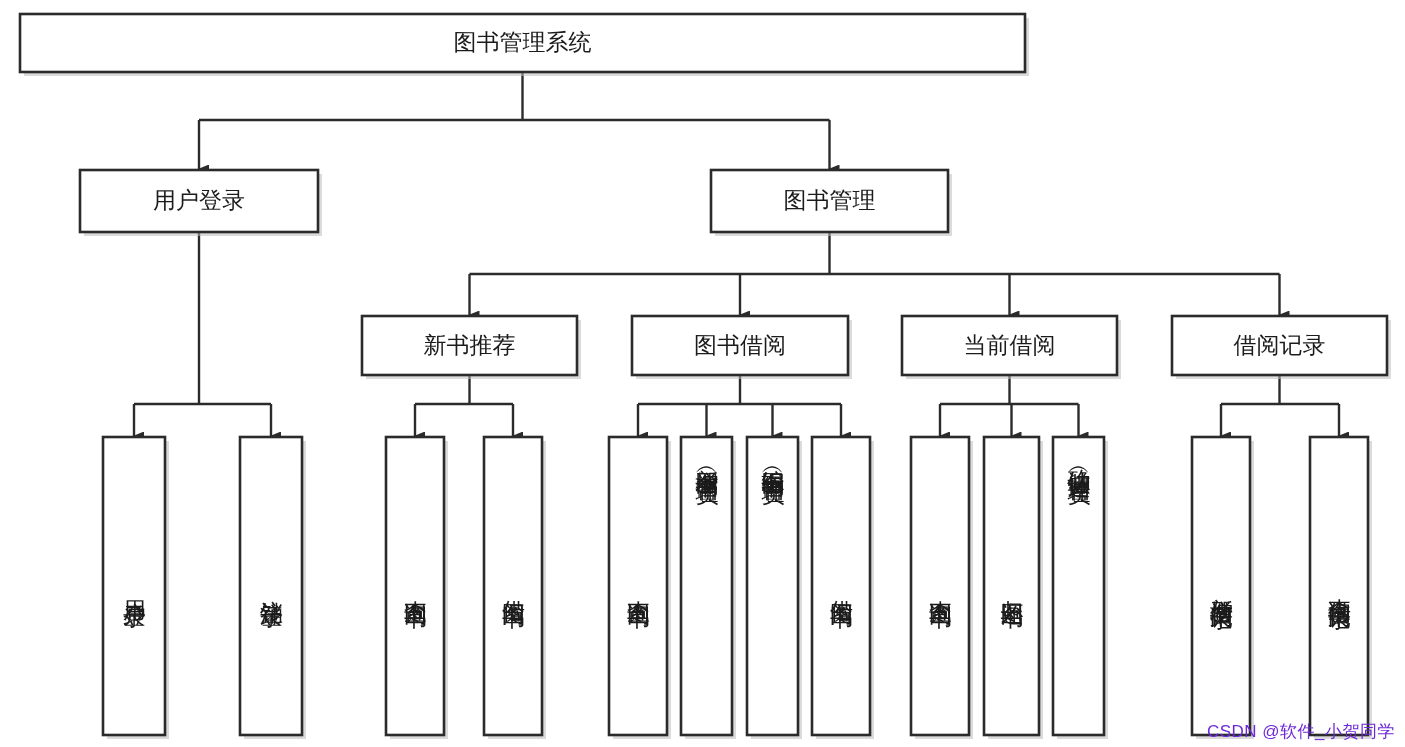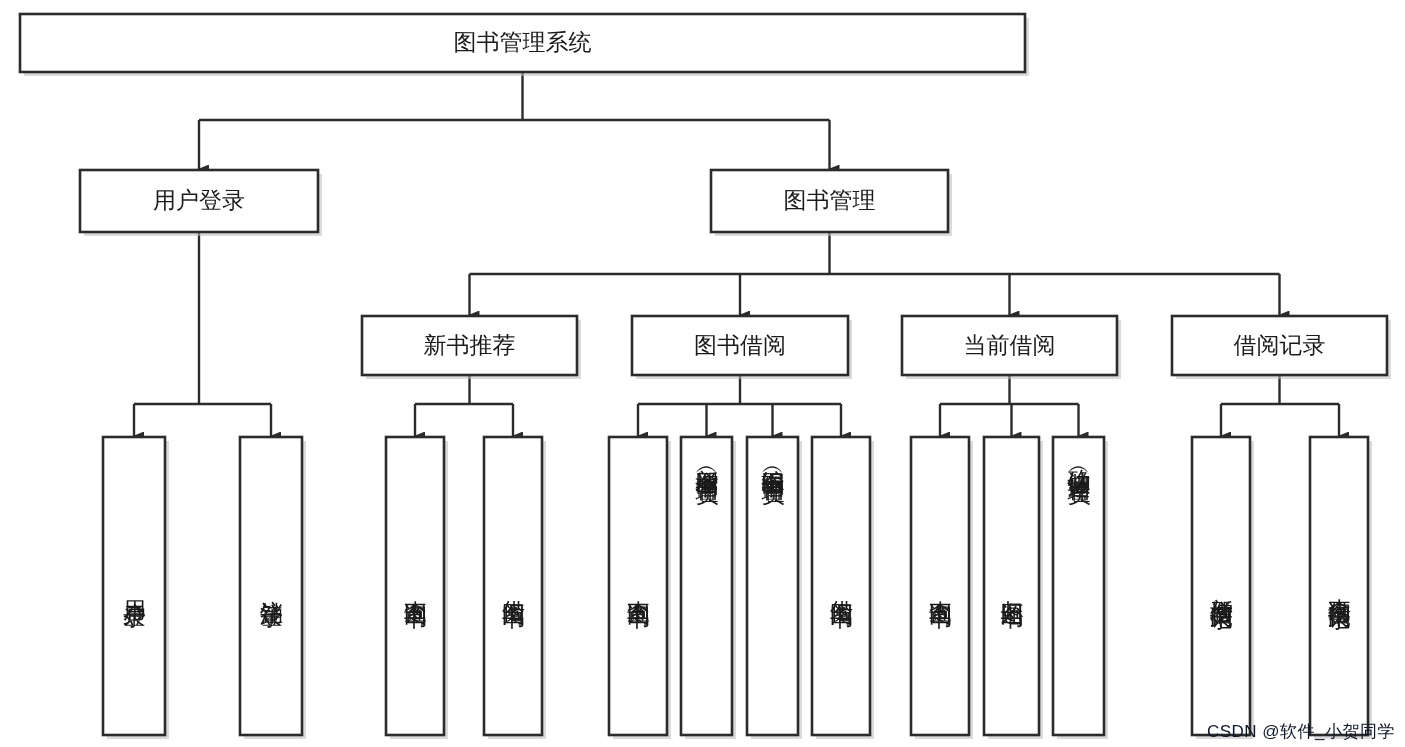--- a/index.html
+++ b/index.html
@@ -65,21 +65,21 @@
     justify-content: flex-start;
     white-space: nowrap;
     pointer-events: none;
   }
   .watermark {
     position: absolute;
     right: 10px;
     bottom: 4px;
     font-family: "Liberation Sans", "DejaVu Sans", sans-serif;
     font-size: 17px;
-    color: #0f172a;
+    color: #6d28d9;
     letter-spacing: 0.5px;
     user-select: none;
   }
 </style>
 </head>
 <body>
 
 <div id="diagram-root">
 
   <svg id="flowchart" viewBox="0 0 1405 747">

